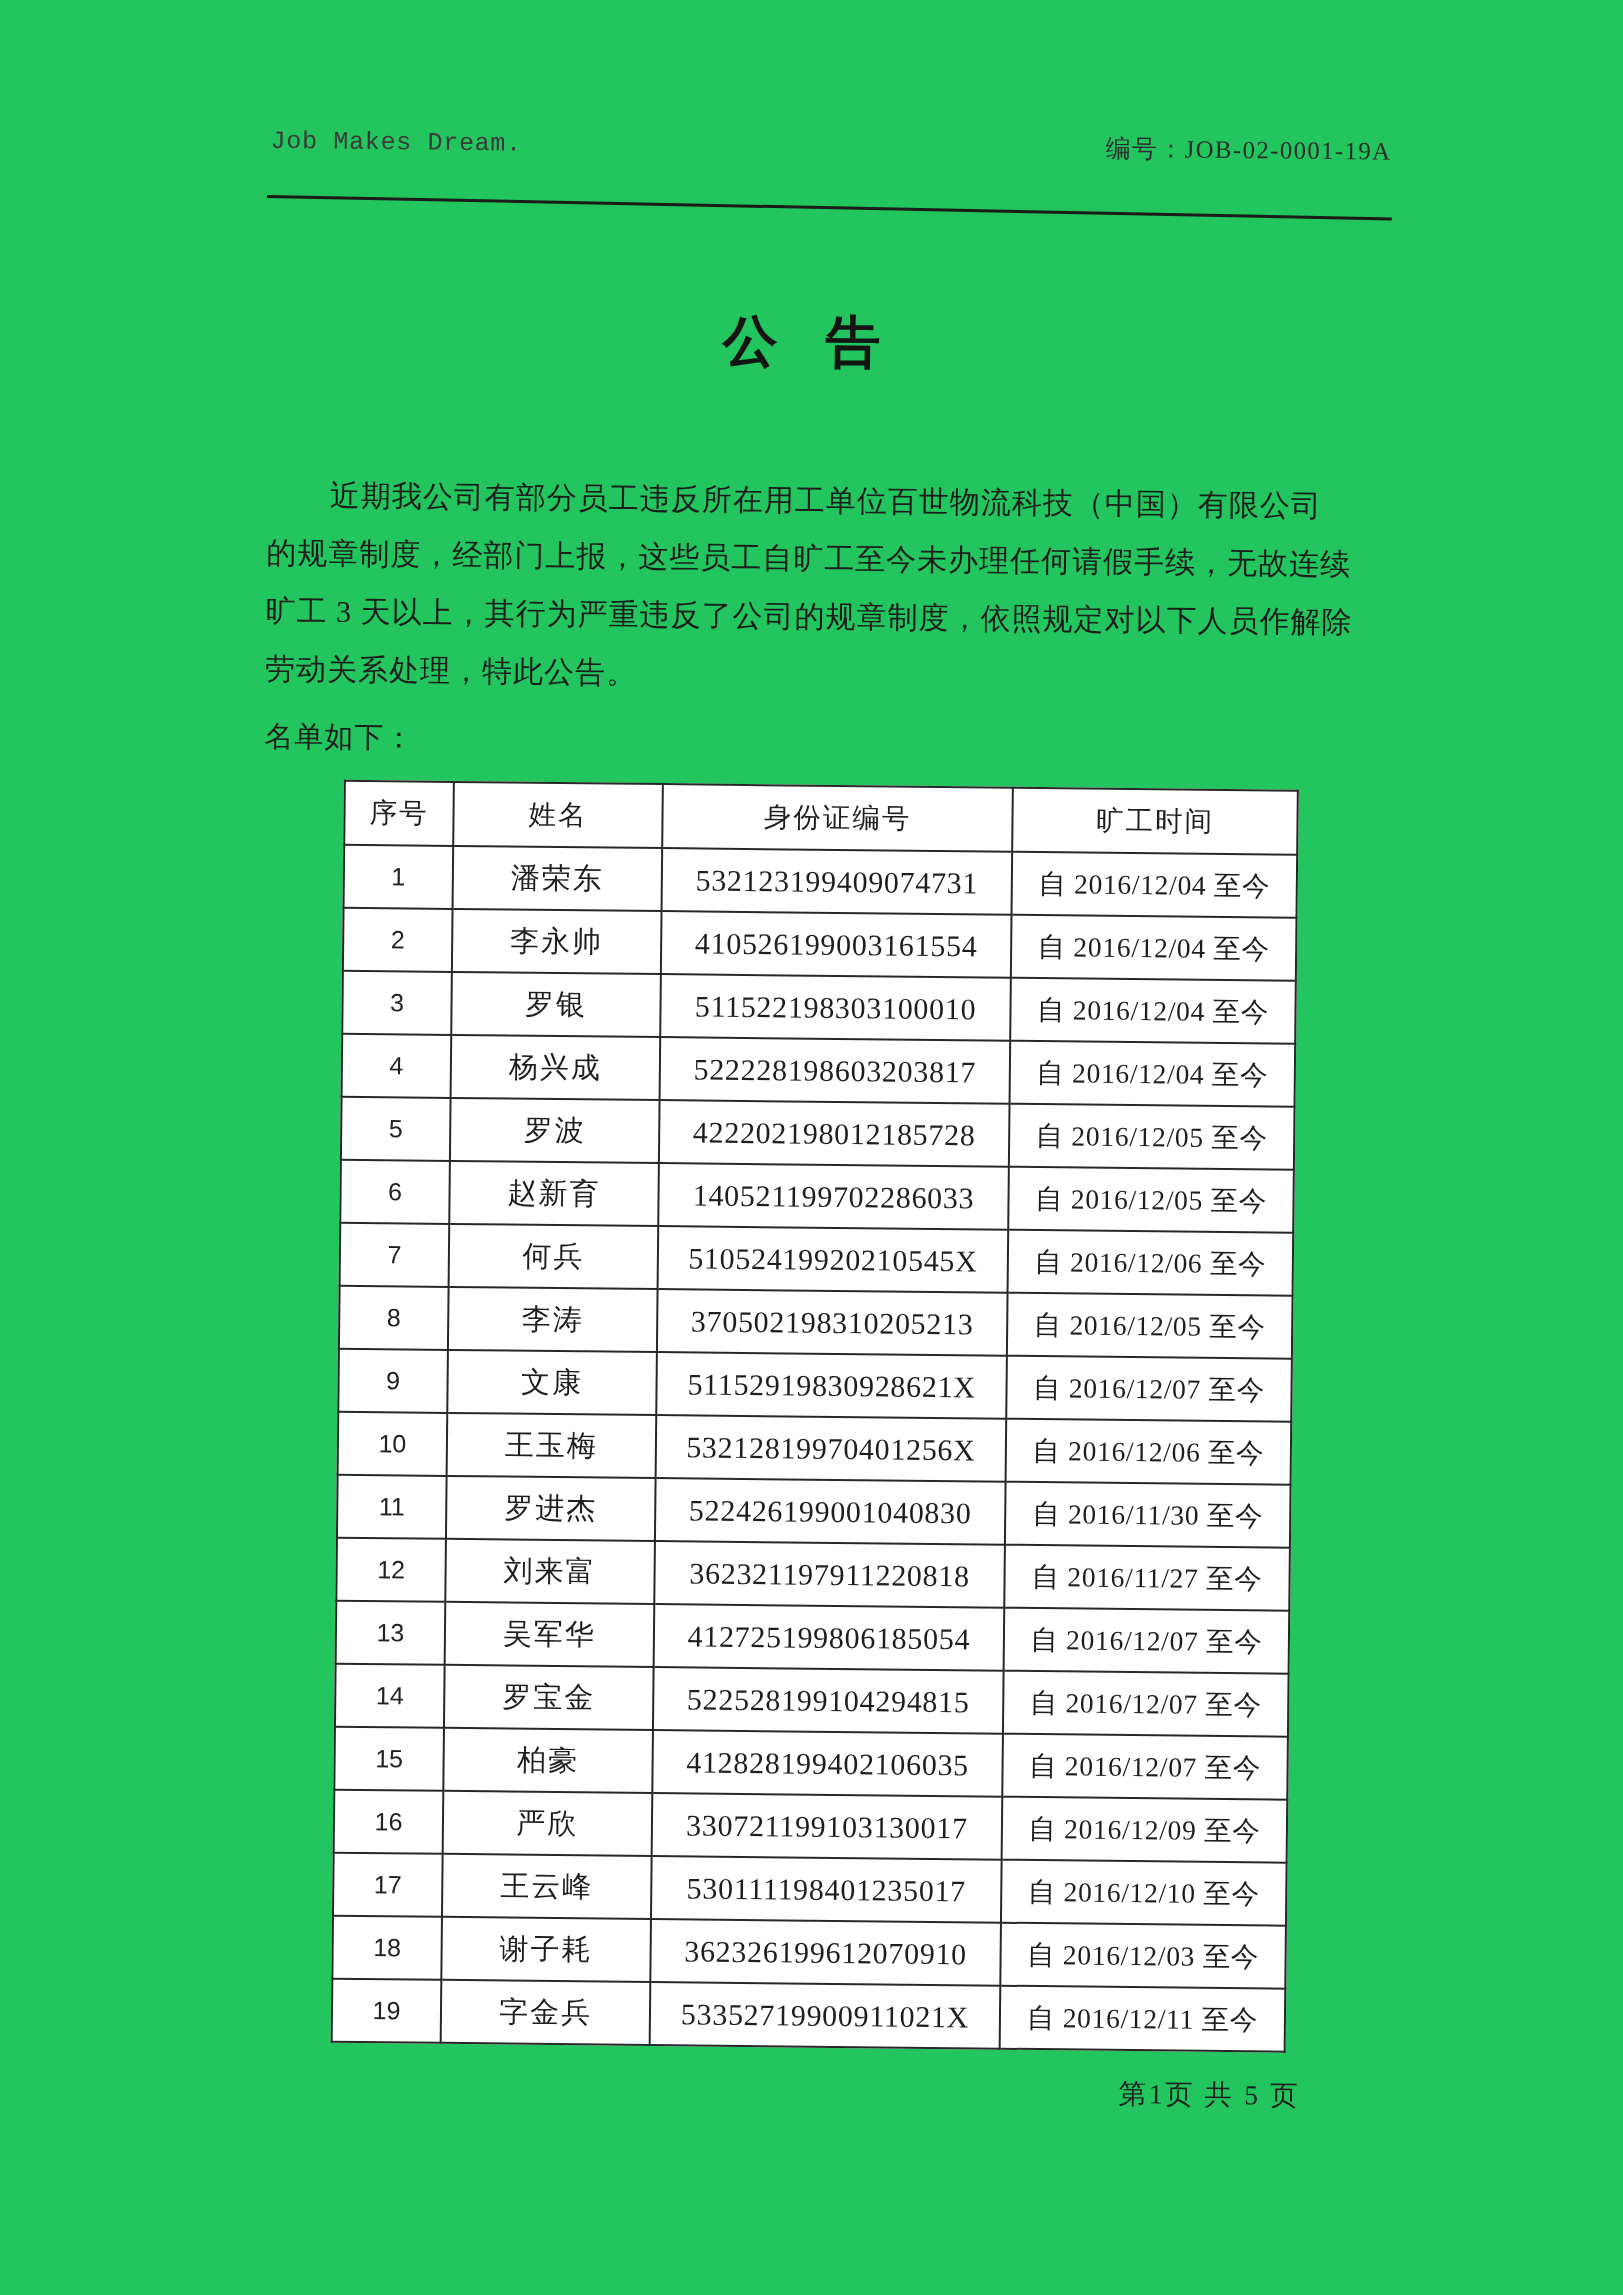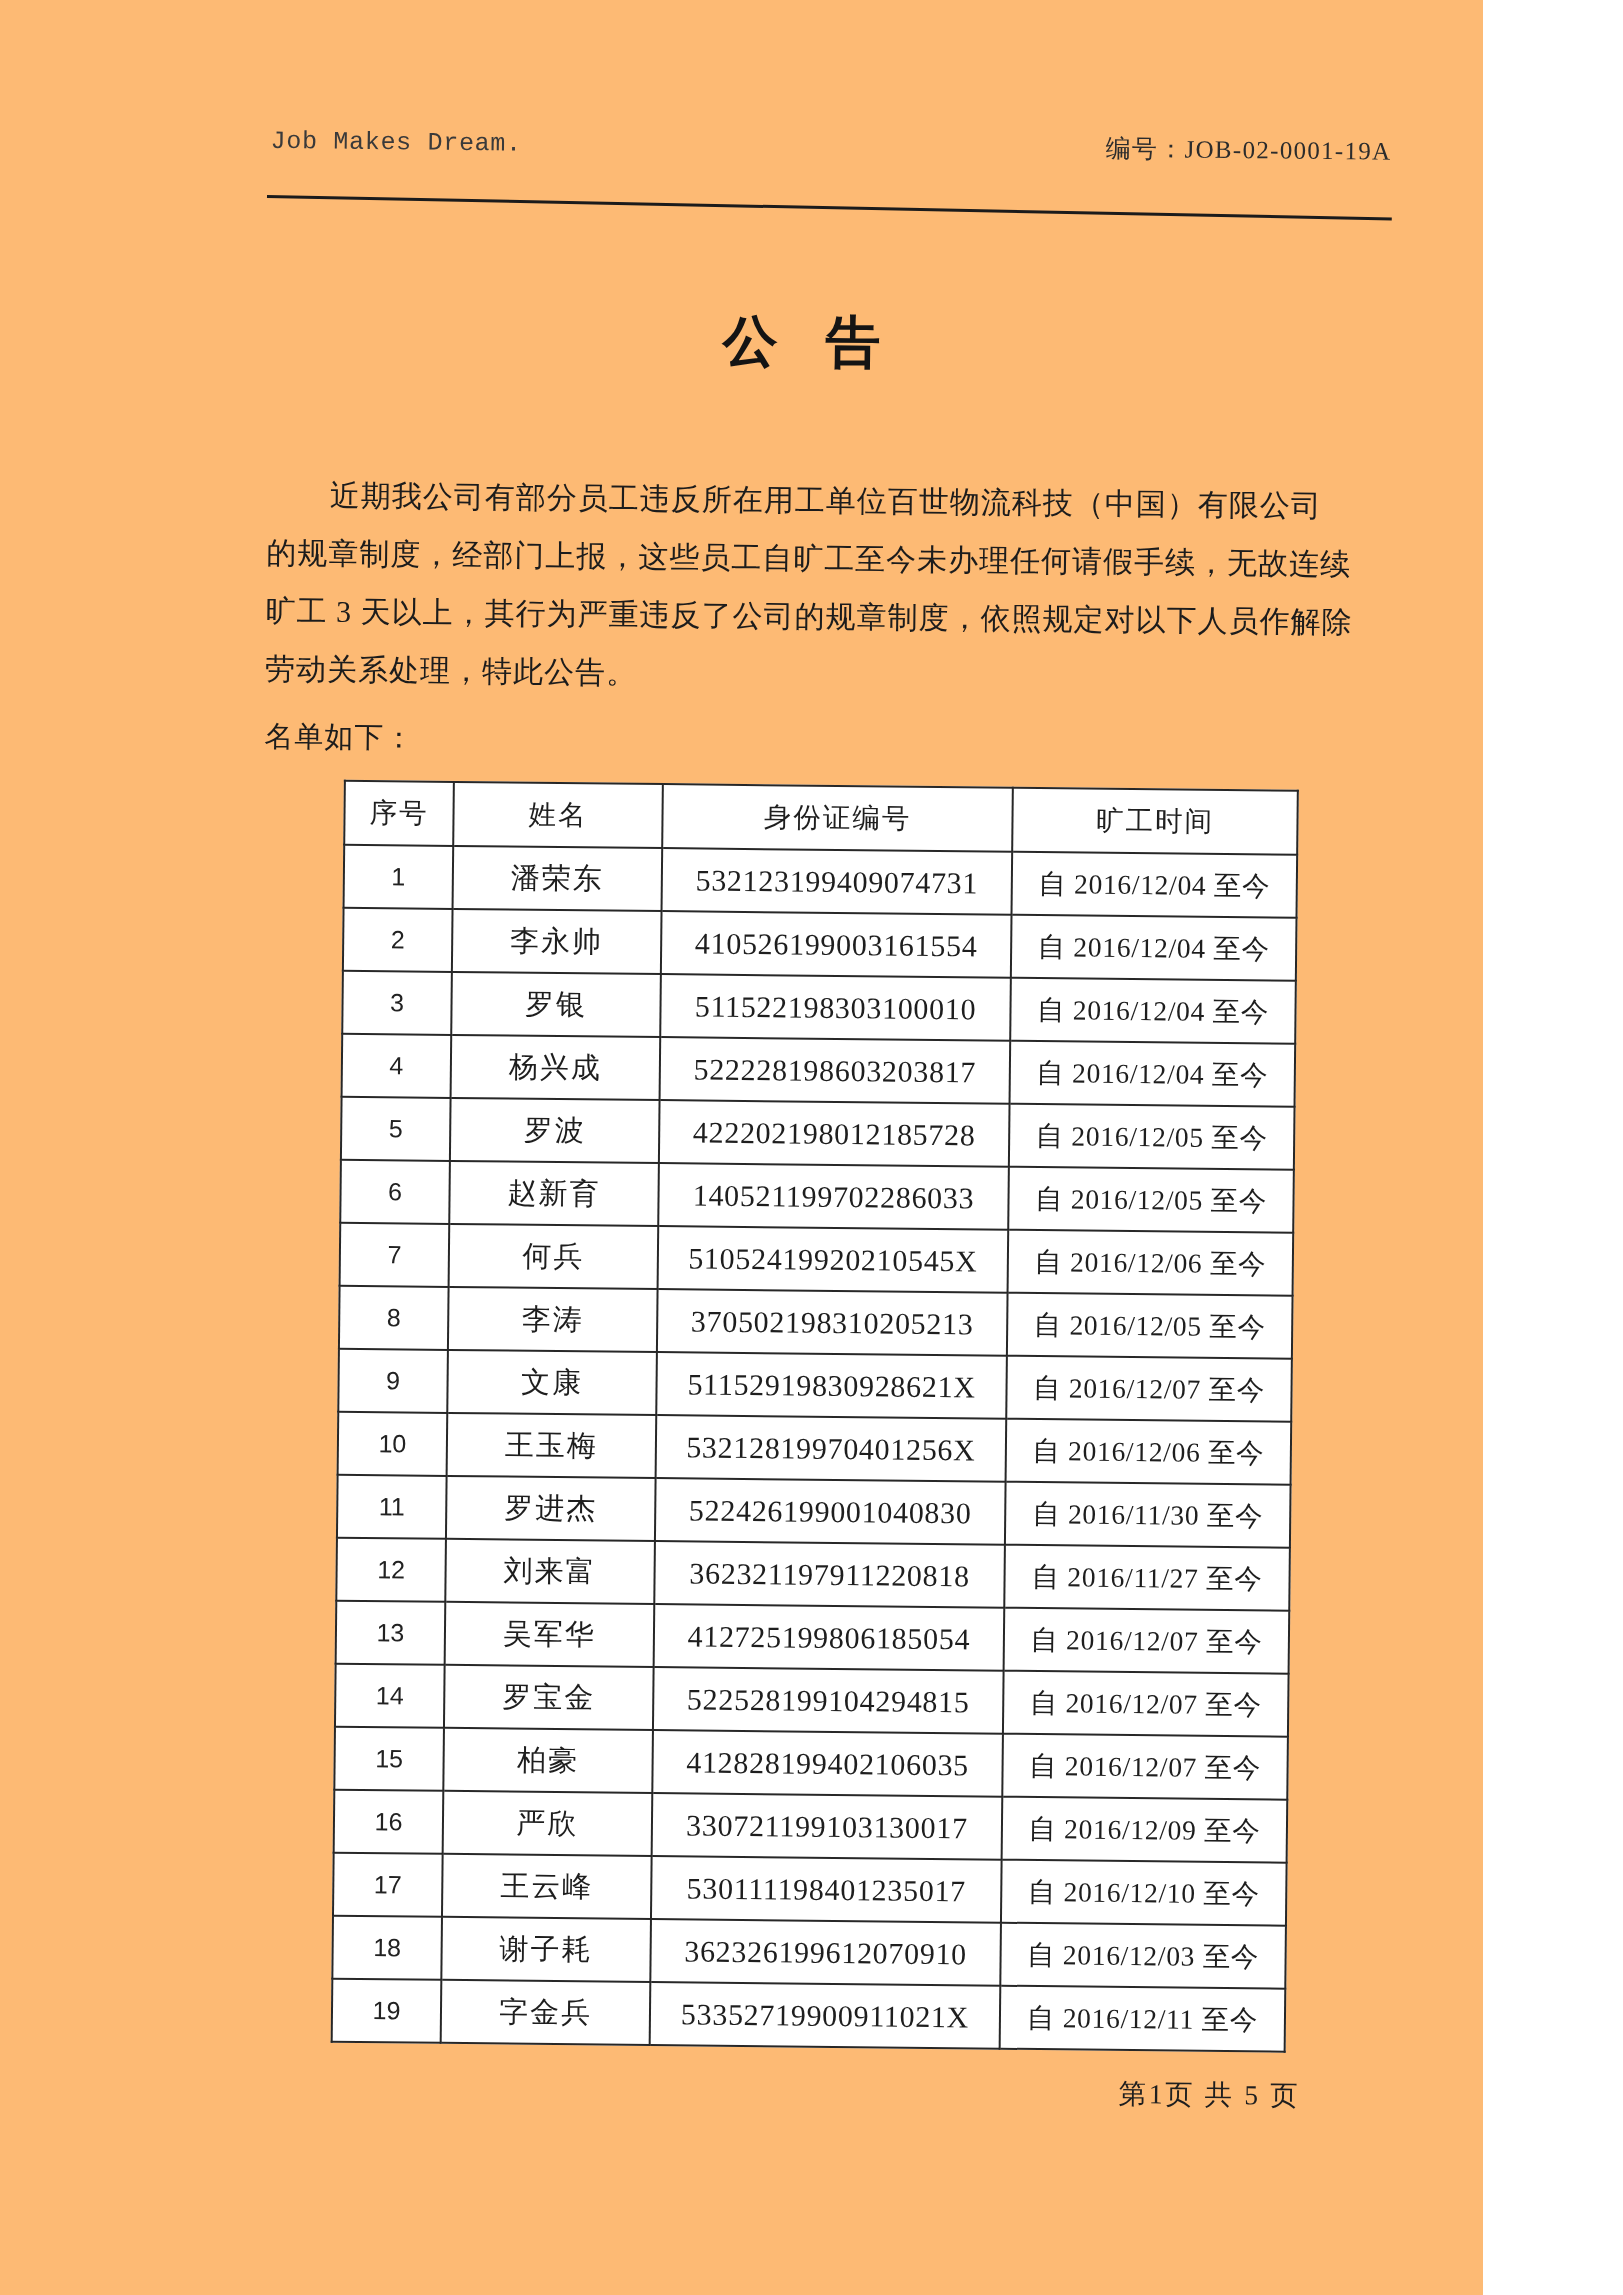--- a/index.html
+++ b/index.html
@@ -4,22 +4,22 @@
 <style>
   html, body { margin: 0; padding: 0; }
   body {
     width: 1623px; height: 2295px;
     background: #ffffff;
     font-family: "Liberation Serif", "DejaVu Serif", serif;
     color: #1e1e1e;
   }
   .page {
     position: relative;
-    width: 1483px; height: 2295px;
-    background: #fdba74;
+    width: 1623px; height: 2295px;
+    background: #22c55e;
     overflow: hidden;
   }
   
   .tilt {
     position: absolute; left: 0; top: 0; width: 1623px; height: 2295px;
     transform: rotate(0.6deg);
     transform-origin: 275px 196px;
   }
 
   

